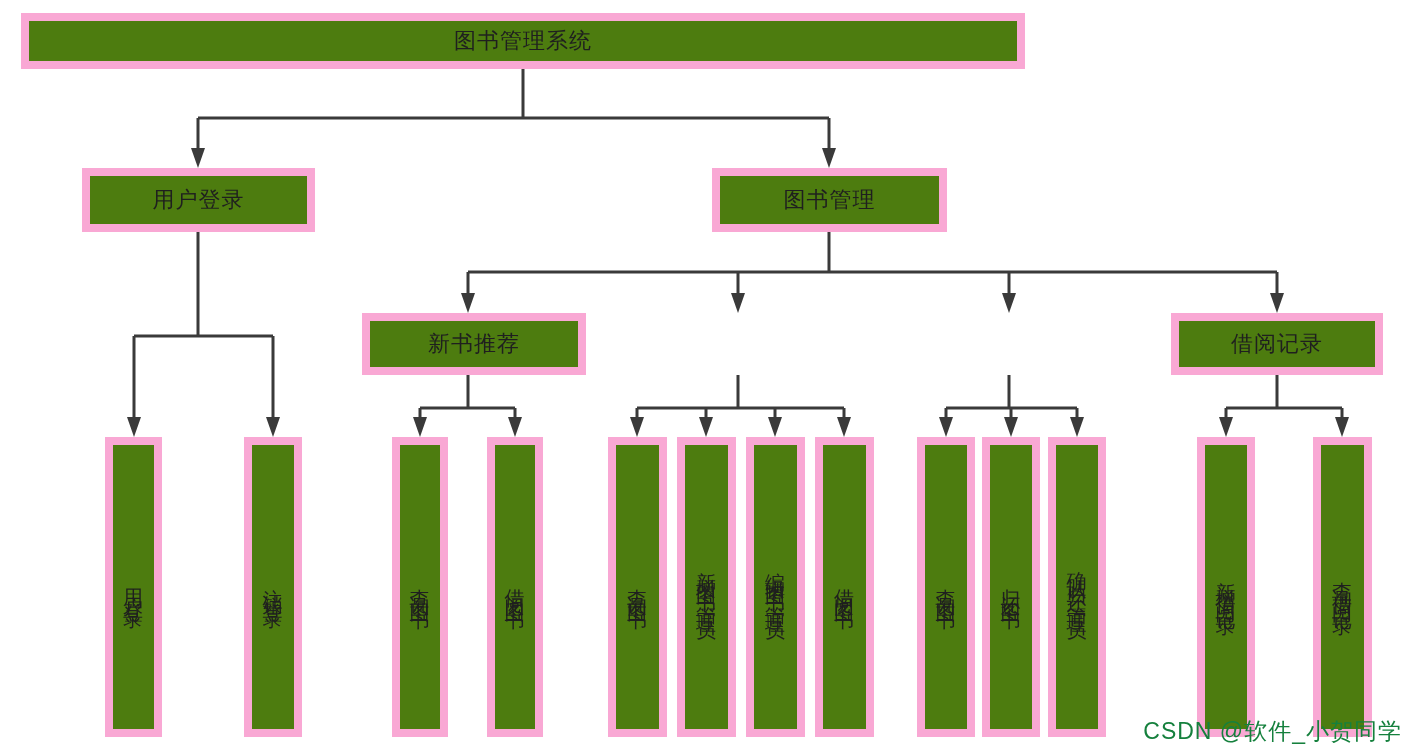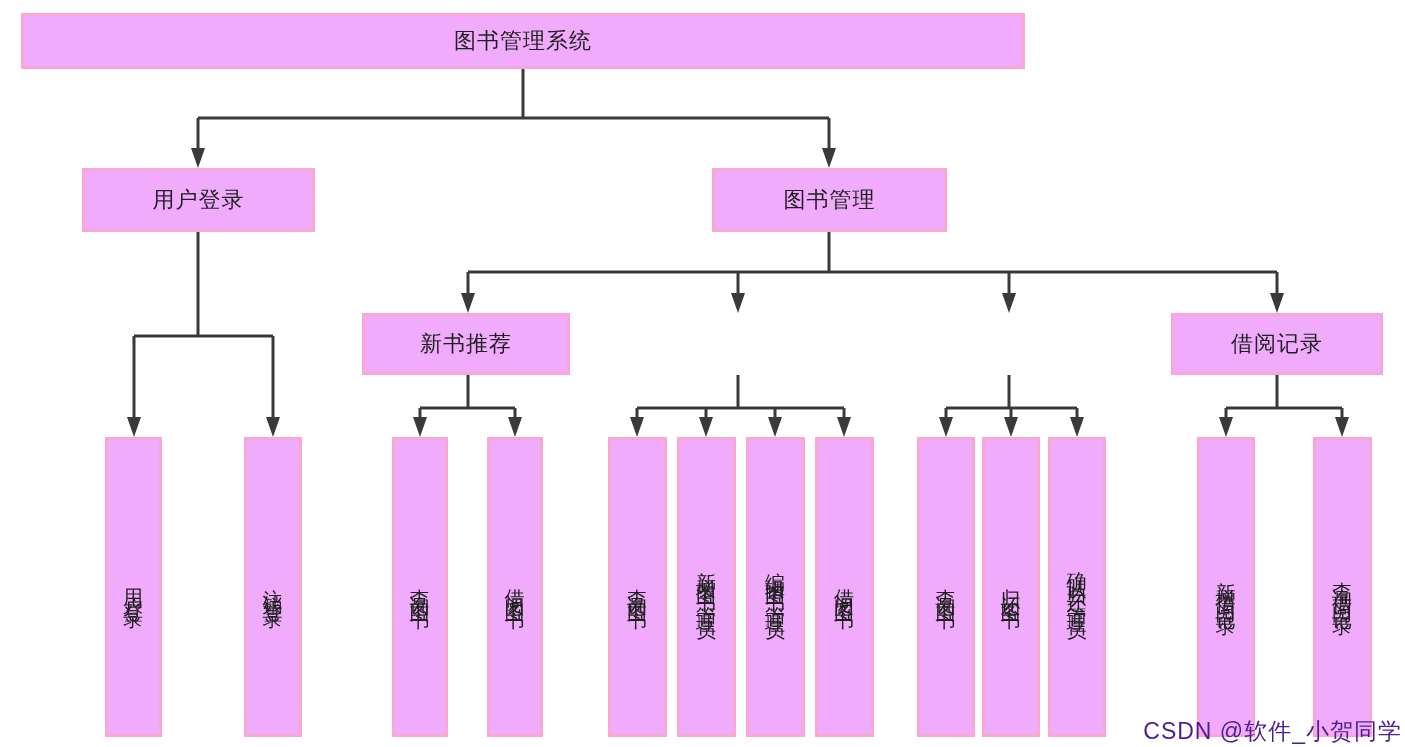--- a/index.html
+++ b/index.html
@@ -7,42 +7,42 @@
     position:relative;
     width:1405px;height:747px;
     background:#ffffff;
     font-family:"Liberation Sans",sans-serif;
     overflow:hidden;
   }
   #connectors{position:absolute;left:0;top:0;width:1405px;height:747px;}
   .node{
     position:absolute;
     box-sizing:border-box;
-    border:3px solid #f9a8d4;
-    background:#f0abfc;
+    border:8px solid #f9a8d4;
+    background:#4d7c0f;
     display:flex;
     align-items:center;
     justify-content:center;
     color:#1f1f1f;
   }
   .hbox{font-size:22px;letter-spacing:1px;}
   .vbox{font-size:20px;}
   .vbox .vtext{
     writing-mode:vertical-rl;
     text-orientation:mixed;
     letter-spacing:7px;
     line-height:1.3;
     white-space:nowrap;
   }
   #watermark{
     position:absolute;
     top:716px;
     right:3px;
     font-size:23px;
-    color:#4c1d95;
+    color:#15803d;
     letter-spacing:1px;
     z-index:5;
   }
   .stroke{stroke:#3a3a3a;stroke-width:3;fill:none;}
   .arrow{fill:#3a3a3a;stroke:none;}
 </style>
 </head>
 <body>
 
 <div id="canvas">
@@ -81,21 +81,21 @@
     <path class="stroke" d="M1277,375 L1277,408 M1226,408 L1342,408 M1226,408 L1226,421 M1342,408 L1342,421"></path>
     <polygon class="arrow" points="1219,417 1233,417 1226,437"></polygon>
     <polygon class="arrow" points="1335,417 1349,417 1342,437"></polygon>
   </svg>
 
   <div class="node hbox" style="left:21px;top:13px;width:1004px;height:56px;">图书管理系统</div>
 
   <div class="node hbox" style="left:82px;top:168px;width:233px;height:64px;">用户登录</div>
   <div class="node hbox" style="left:712px;top:168px;width:235px;height:64px;">图书管理</div>
 
-  <div class="node hbox" style="left:362px;top:313px;width:208px;height:62px;">新书推荐</div>
+  <div class="node hbox" style="left:362px;top:313px;width:224px;height:62px;">新书推荐</div>
   <div class="node hbox" style="left:1171px;top:313px;width:212px;height:62px;">借阅记录</div>
 
   <div class="node vbox" style="left:105px;top:437px;width:57px;height:300px;">
     <span class="vtext">用户登录</span>
   </div>
   <div class="node vbox" style="left:244px;top:437px;width:58px;height:300px;">
     <span class="vtext">注销登录</span>
   </div>
 
   <div class="node vbox" style="left:392px;top:437px;width:56px;height:300px;">

